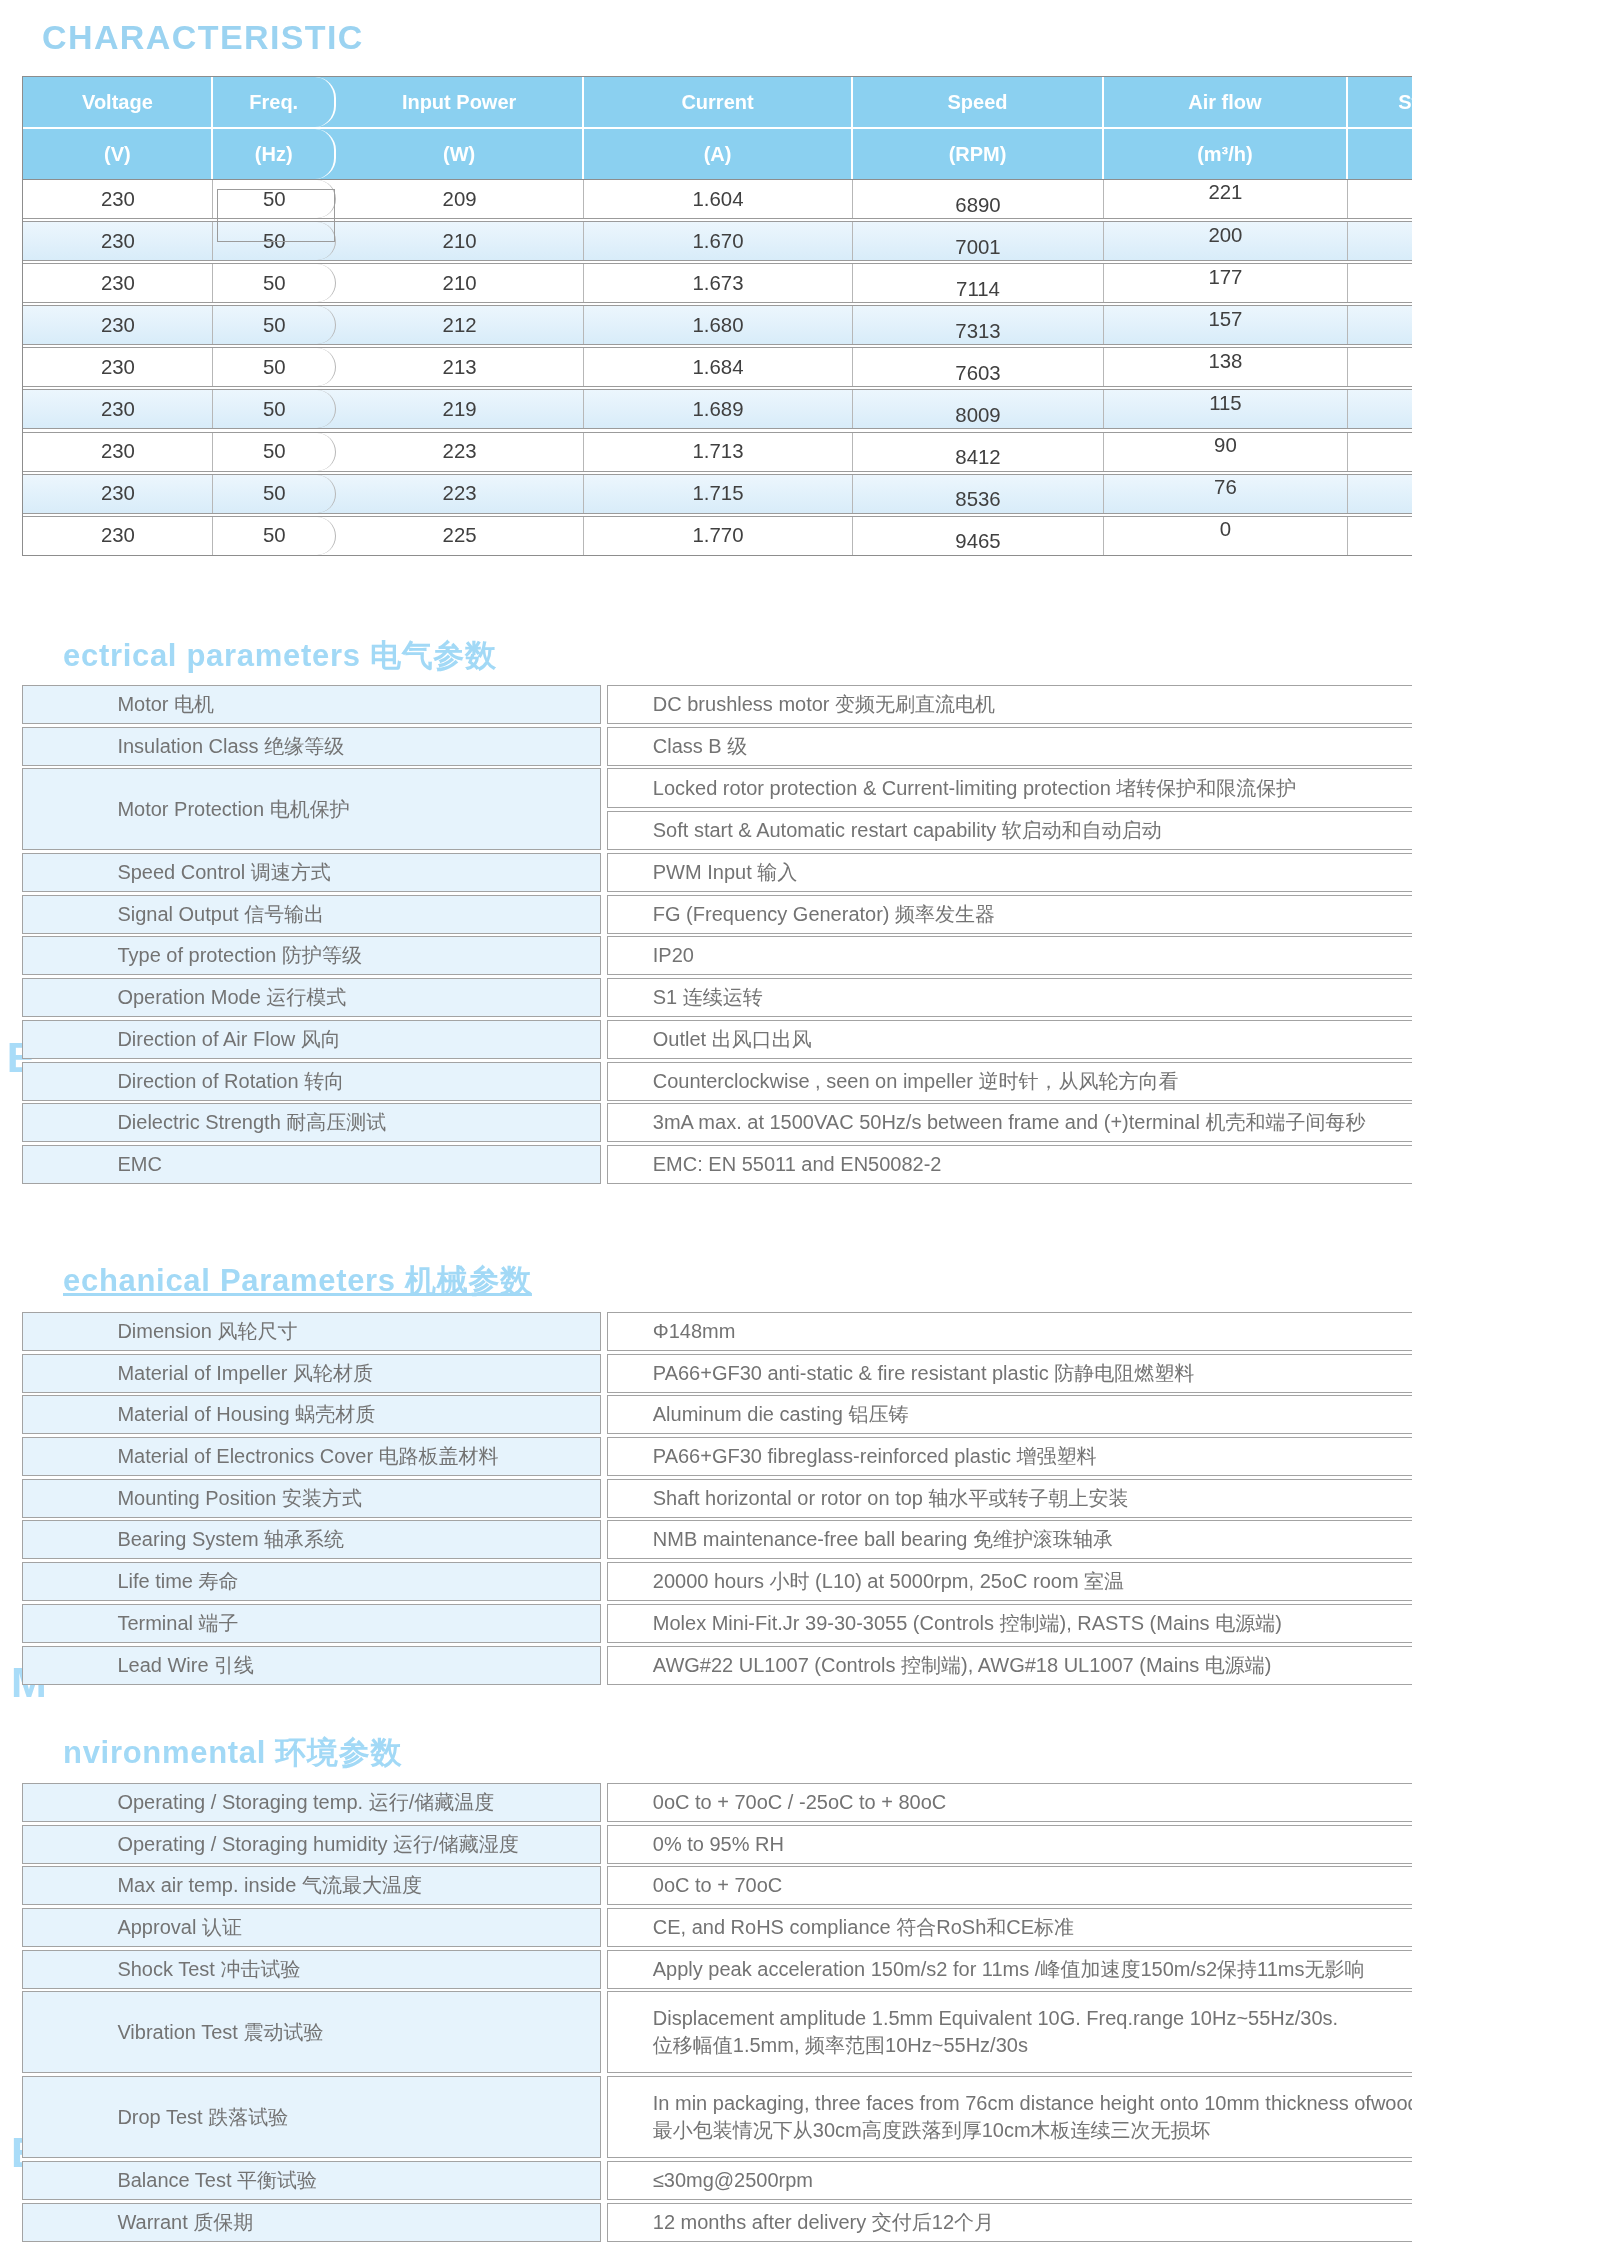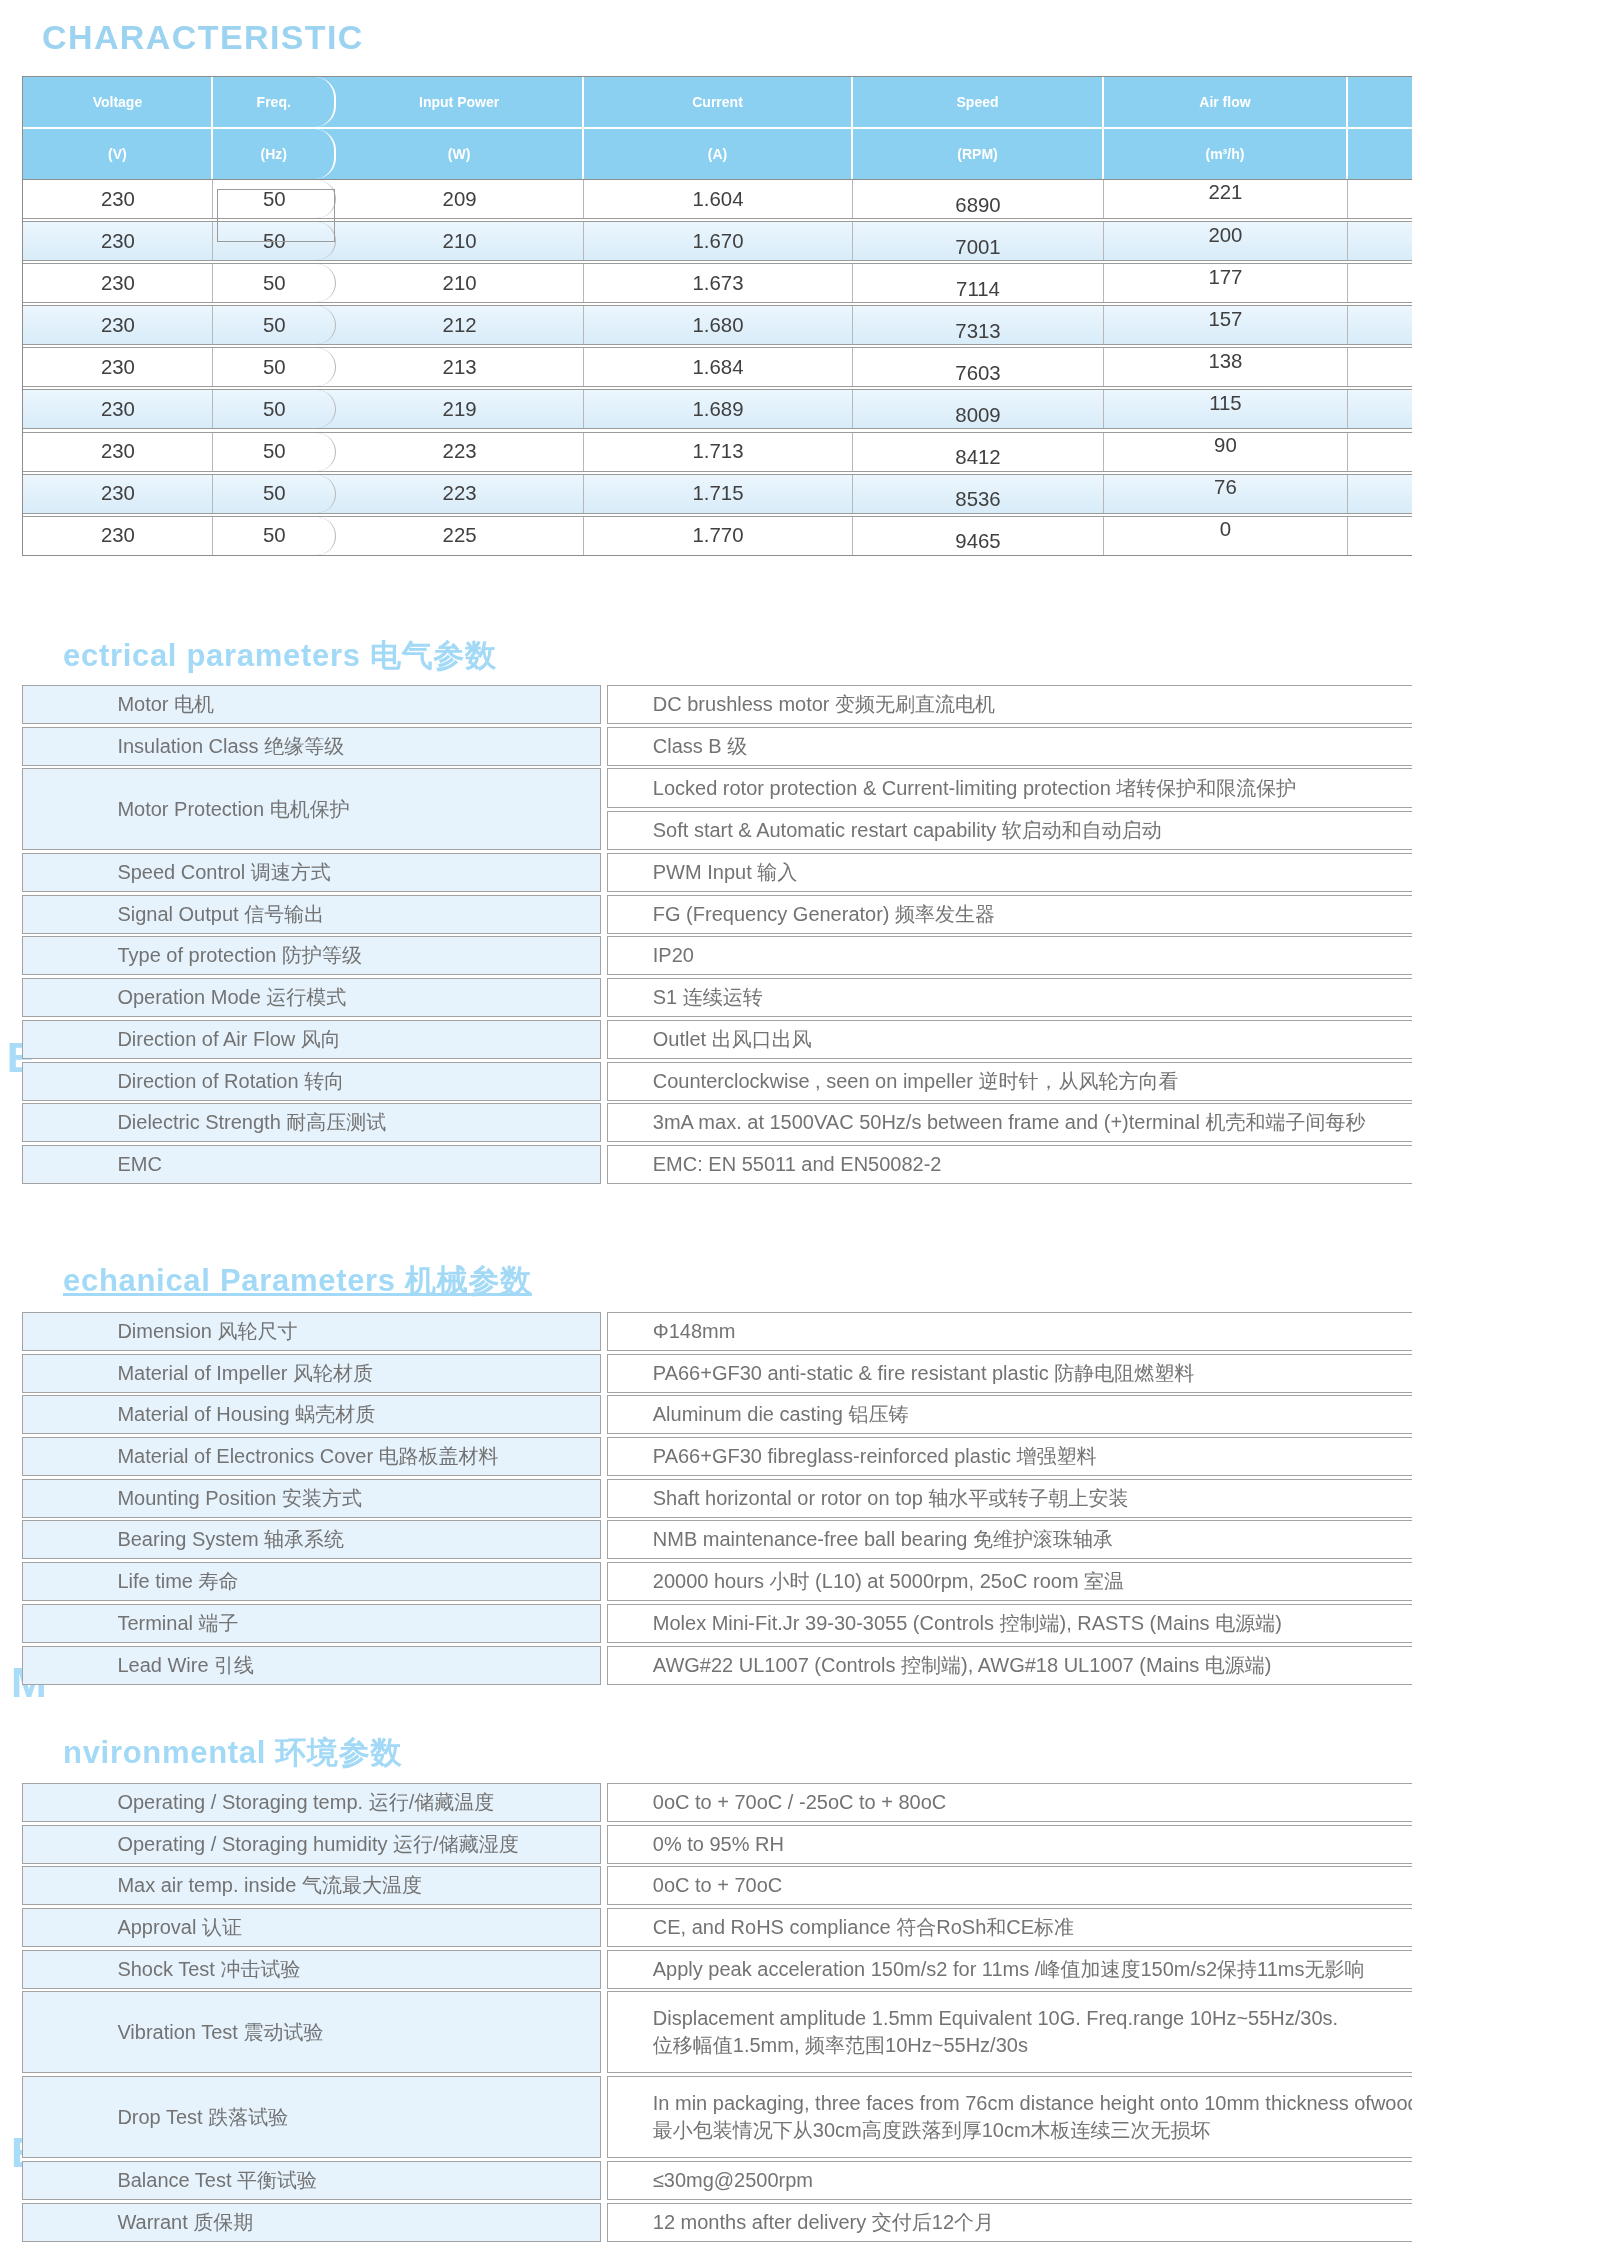--- a/index.html
+++ b/index.html
@@ -34,21 +34,21 @@
 
   
   #char-table{
     position:absolute;left:22.4px;top:76px;width:1573px;
     border:1.4px solid #8d8d8d;box-sizing:border-box;
   }
   .ch-row{display:flex;background:#8bd0f0;}
   .ch-row.names{border-bottom:2.7px solid #ffffff;}
   .ch-cell{
     display:flex;align-items:center;justify-content:center;
-    height:50px;color:#ffffff;font-size:14px;font-weight:600;
+    height:50px;color:#ffffff;font-size:20px;font-weight:600;
     border-right:2.7px solid #ffffff;box-sizing:border-box;text-align:center;
   }
   .ch-cell:last-child{border-right:none;}
   .char-data{border-top:1.4px solid #8d8d8d;}
   .char-row{display:flex;height:38px;background:#ffffff;}
   .char-row.alt{background:linear-gradient(180deg,#ecf6fd 0%,#d8ecf9 100%);}
   .cd-cell{
     display:flex;align-items:center;justify-content:center;
     font-size:20.4px;color:#404040;
     border-right:1.4px solid #b7b7b7;box-sizing:border-box;

